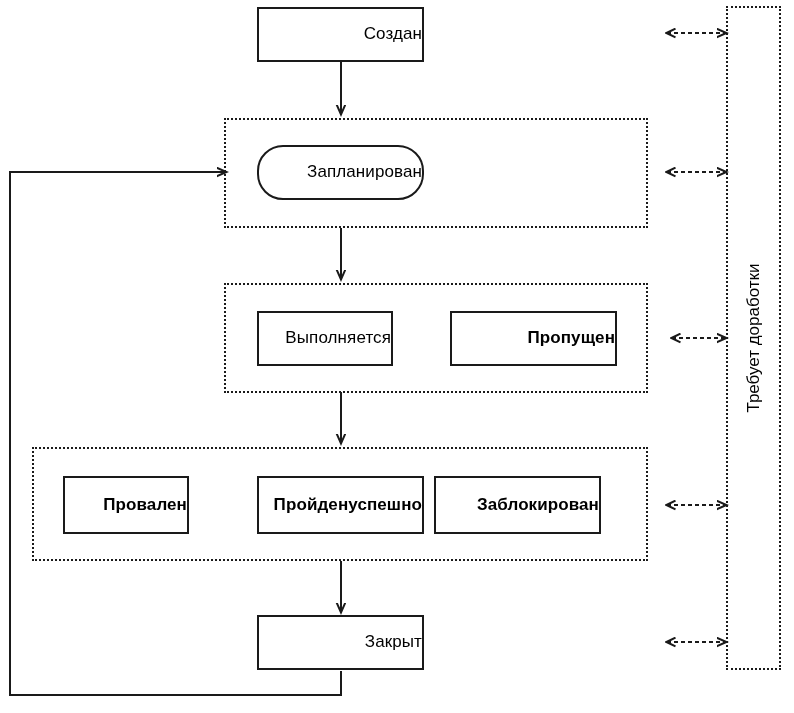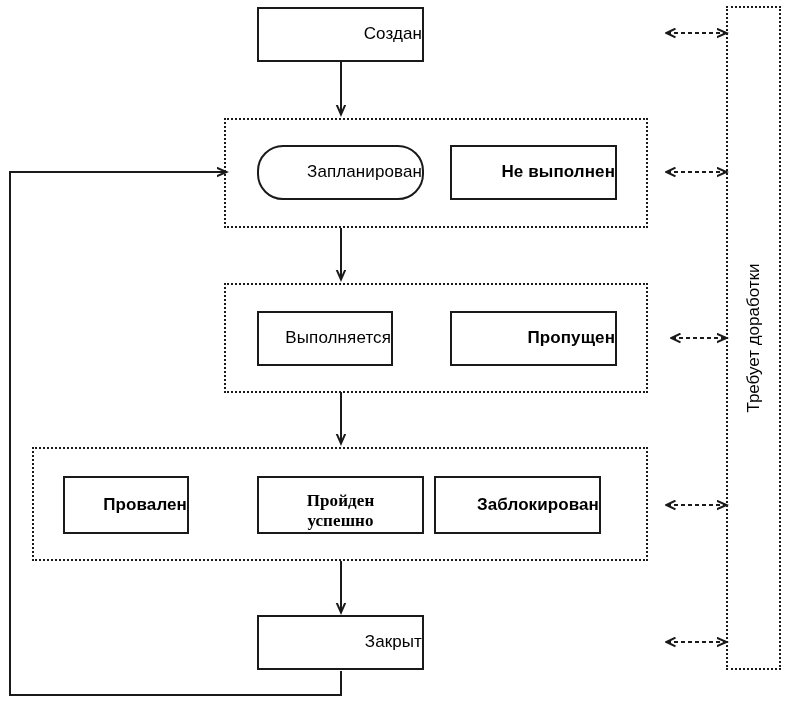--- a/index.html
+++ b/index.html
@@ -105,37 +105,34 @@
   <div class="group-box" style="left:32px; top:447px; width:616px; height:114px;"></div>
 
   <div class="state-box" style="left:257px; top:7px; width:167px; height:55px;">
     <span>Создан</span>
   </div>
 
   <div class="state-box" style="left:257px; top:145px; width:167px; height:55px;border-radius:26px;">
     <span>Запланирован</span>
   </div>
 
-  <div class="state-box bold" style="left:450px; top:145px; width:167px; height:55px;">
-    <span>Не выполнен</span>
-  </div>
 
   <div class="state-box" style="left:257px; top:311px; width:136px; height:55px;">
     <span>Выполняется</span>
   </div>
 
   <div class="state-box bold" style="left:450px; top:311px; width:167px; height:55px;">
     <span>Пропущен</span>
   </div>
 
   <div class="state-box bold" style="left:63px; top:476px; width:126px; height:58px;">
     <span>Провален</span>
   </div>
 
-  <div class="state-box bold" style="left:257px; top:476px; width:167px; height:58px; flex-direction:column;font-family:Liberation Serif, serif;">
+  <div class="state-box bold" style="left:257px; top:476px; width:167px; height:58px; ">
     <span>Пройден</span>
     <span>успешно</span>
   </div>
 
   <div class="state-box bold" style="left:434px; top:476px; width:167px; height:58px;">
     <span>Заблокирован</span>
   </div>
 
   <div class="state-box" style="left:257px; top:615px; width:167px; height:55px;">
     <span>Закрыт</span>

